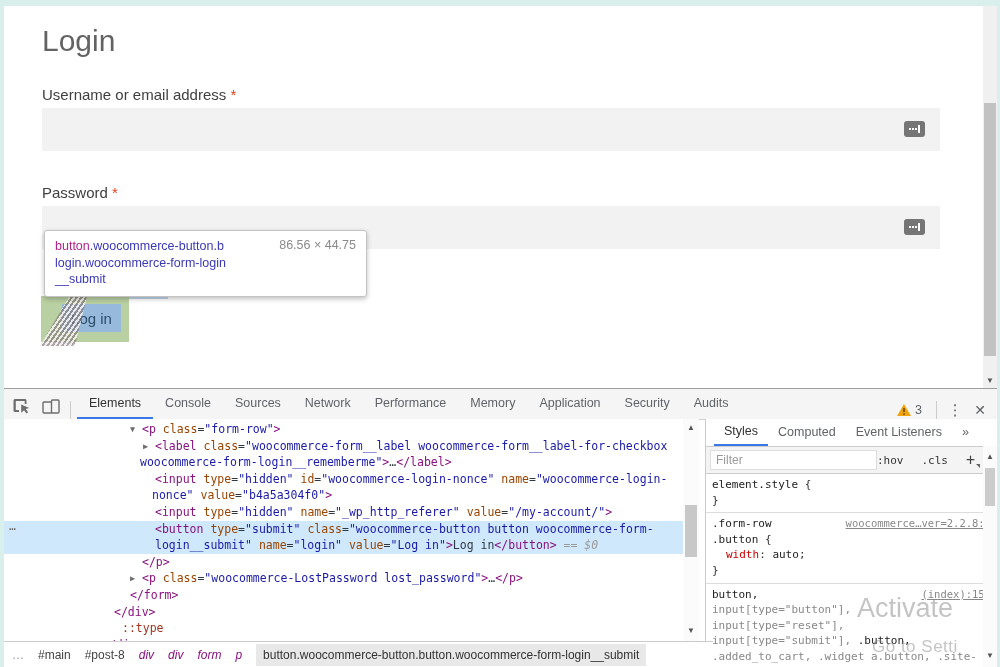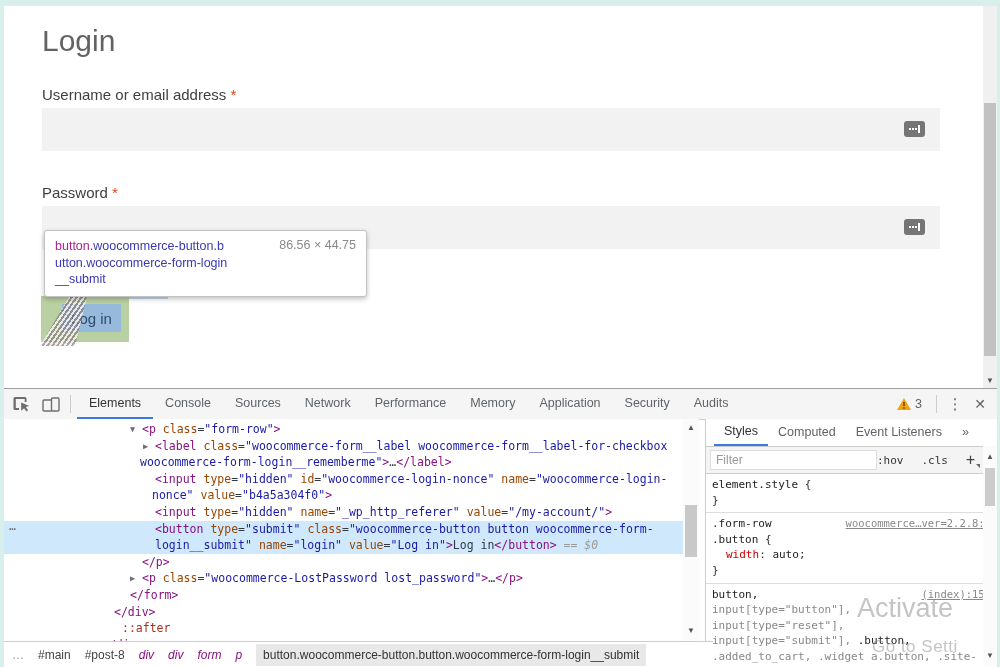--- a/index.html
+++ b/index.html
@@ -34,21 +34,21 @@
   .tt-tag{color:#b11f8f;}
   .tt-cls{color:#3a38b4;}
   .tt-size{margin-left:auto;font-size:12.5px;color:#8a8a8a;white-space:nowrap;}
   
   .pg-sb{position:absolute;right:0;top:0;width:14px;height:382px;background:#f0f0f0;}
   .pg-sb .thumb{position:absolute;left:1px;right:1px;top:97px;height:253px;background:#c2c2c2;}
   .sb-arrow{position:absolute;left:0;right:0;text-align:center;font-size:8px;color:#555;line-height:14px;}
   
   .devtools{position:relative;flex:1;background:#fff;border-top:1px solid #9e9e9e;font-size:12.5px;}
   .dt-toolbar{position:absolute;left:0;right:0;top:0;height:30px;background:#f5f5f5;
-    border-bottom:1px solid #d0d0d0;display:flex;align-items:center;}
+    border-bottom:1px solid #d0d0d0;display:flex;align-items:flex-end;}
   .ticon{width:26px;height:26px;display:flex;align-items:center;justify-content:center;margin-left:4px;}
   .tsep{width:1px;height:18px;background:#ccc;margin:0 6px;}
   .dtab{padding:0 12px;line-height:28px;height:28px;color:#5f6368;cursor:default;}
   .dtab.active{color:#333;border-bottom:2px solid var(--accent-blue,#3b78e7);}
   .dt-right{margin-left:auto;display:flex;align-items:center;}
   .warnbadge{display:flex;align-items:center;gap:4px;color:#5f6368;margin-right:8px;}
   .kebab{color:#5f6368;font-size:15px;width:24px;text-align:center;}
   .closex{color:#5f6368;font-size:14px;width:26px;text-align:center;margin-right:4px;}
   
   .dom-tree{position:absolute;left:0;top:30px;width:679px;bottom:25px;overflow:hidden;
@@ -128,21 +128,21 @@
       <div class="remember">Remember me</div>
 
       <div class="hatch"></div>
       <div class="btn-hl">
         <div class="btn-ct">Log in</div>
       </div>
 
       <div class="tooltip">
         <div class="tt-text">
           <div><span class="tt-tag">button</span><span class="tt-cls">.woocommerce-button.b</span></div>
-          <div class="tt-cls">utton.woocommerce-form-login</div>
+          <div class="tt-cls">login.woocommerce-form-login</div>
           <div class="tt-cls">__submit</div>
         </div>
         <div class="tt-size">86.56 × 44.75</div>
       </div>
 
       <div class="pg-sb">
         <div class="thumb"></div>
         <div class="sb-arrow" style="bottom:0;">▼</div>
       </div>
     </div>
@@ -195,21 +195,21 @@
           <div class="tline" style="padding-left: 136px;"><span class="c-v">woocommerce-form-login__rememberme"</span><span class="c-t">&gt;</span><span class="c-p">…</span><span class="c-t">&lt;/label&gt;</span></div>
           <div class="tline" style="padding-left: 151px;"><span class="c-t">&lt;input</span><span class="c-p"> </span><span class="c-n">type</span><span class="c-p">=</span><span class="c-v">"hidden"</span><span class="c-p"> </span><span class="c-n">id</span><span class="c-p">=</span><span class="c-v">"woocommerce-login-nonce"</span><span class="c-p"> </span><span class="c-n">name</span><span class="c-p">=</span><span class="c-v">"woocommerce-login-</span></div>
           <div class="tline" style="padding-left: 148px;"><span class="c-v">nonce"</span><span class="c-p"> </span><span class="c-n">value</span><span class="c-p">=</span><span class="c-v">"b4a5a304f0"</span><span class="c-t">&gt;</span></div>
           <div class="tline" style="padding-left: 151px;"><span class="c-t">&lt;input</span><span class="c-p"> </span><span class="c-n">type</span><span class="c-p">=</span><span class="c-v">"hidden"</span><span class="c-p"> </span><span class="c-n">name</span><span class="c-p">=</span><span class="c-v">"_wp_http_referer"</span><span class="c-p"> </span><span class="c-n">value</span><span class="c-p">=</span><span class="c-v">"/my-account/"</span><span class="c-t">&gt;</span></div>
           <div class="tline sel" style="padding-left: 151px;"><span class="linemark">⋯</span><span class="c-t">&lt;button</span><span class="c-p"> </span><span class="c-n">type</span><span class="c-p">=</span><span class="c-v">"submit"</span><span class="c-p"> </span><span class="c-n">class</span><span class="c-p">=</span><span class="c-v">"woocommerce-button button woocommerce-form-</span></div>
           <div class="tline sel" style="padding-left: 151px;"><span class="c-v">login__submit"</span><span class="c-p"> </span><span class="c-n">name</span><span class="c-p">=</span><span class="c-v">"login"</span><span class="c-p"> </span><span class="c-n">value</span><span class="c-p">=</span><span class="c-v">"Log in"</span><span class="c-t">&gt;</span><span class="c-p">Log in</span><span class="c-t">&lt;/button&gt;</span><span class="c-g"> == $0</span></div>
           <div class="tline" style="padding-left: 138px;"><span class="c-t">&lt;/p&gt;</span></div>
           <div class="tline" style="padding-left: 138px;"><span class="c-a">▶</span><span class="c-t">&lt;p</span><span class="c-p"> </span><span class="c-n">class</span><span class="c-p">=</span><span class="c-v">"woocommerce-LostPassword lost_password"</span><span class="c-t">&gt;</span><span class="c-p">…</span><span class="c-t">&lt;/p&gt;</span></div>
           <div class="tline" style="padding-left: 126px;"><span class="c-t">&lt;/form&gt;</span></div>
           <div class="tline" style="padding-left: 110px;"><span class="c-t">&lt;/div&gt;</span></div>
-          <div class="tline" style="padding-left: 118px;"><span class="c-ps">::after</span></div>
+          <div class="tline" style="padding-left: 118px;"><span class="c-ps">::type</span></div>
           <div class="tline" style="padding-left: 98px;"><span class="c-t">&lt;/div&gt;</span></div>
         </div>
 
       <div class="el-sb">
         <div class="sb-arrow" style="top:2px;">▲</div>
         <div class="thumb"></div>
         <div class="sb-arrow" style="bottom:4px;">▼</div>
       </div>
 
       <div class="vdivider"></div>

